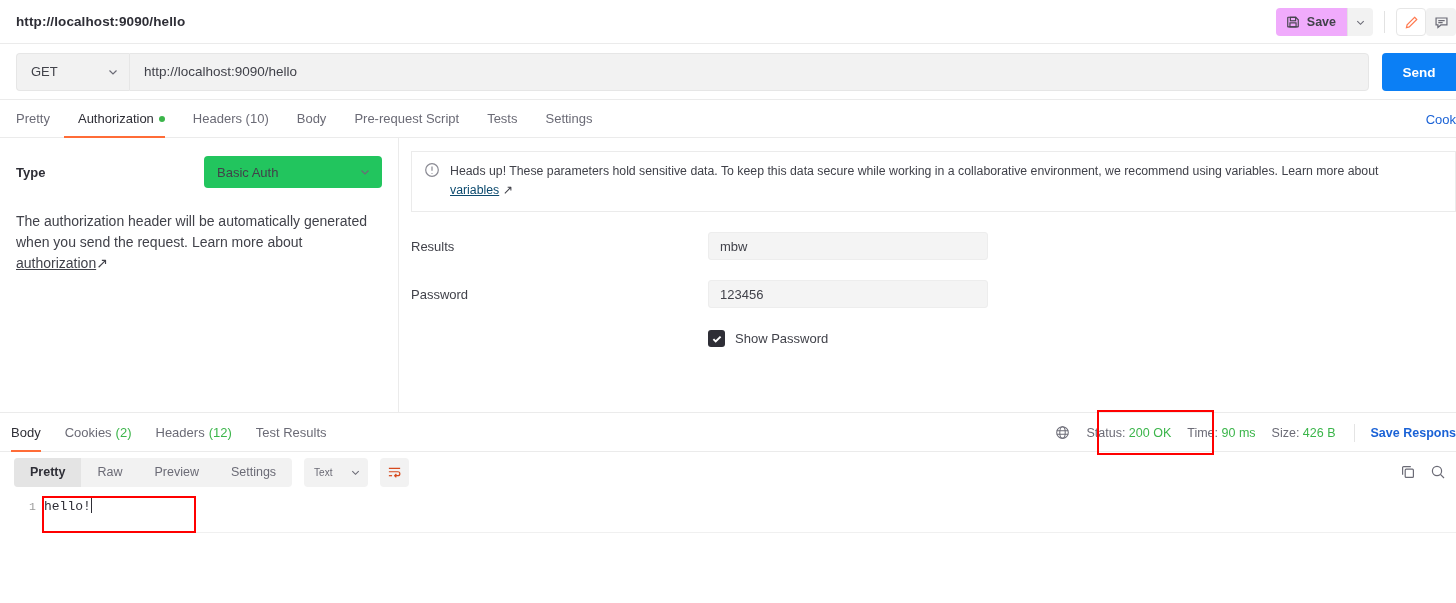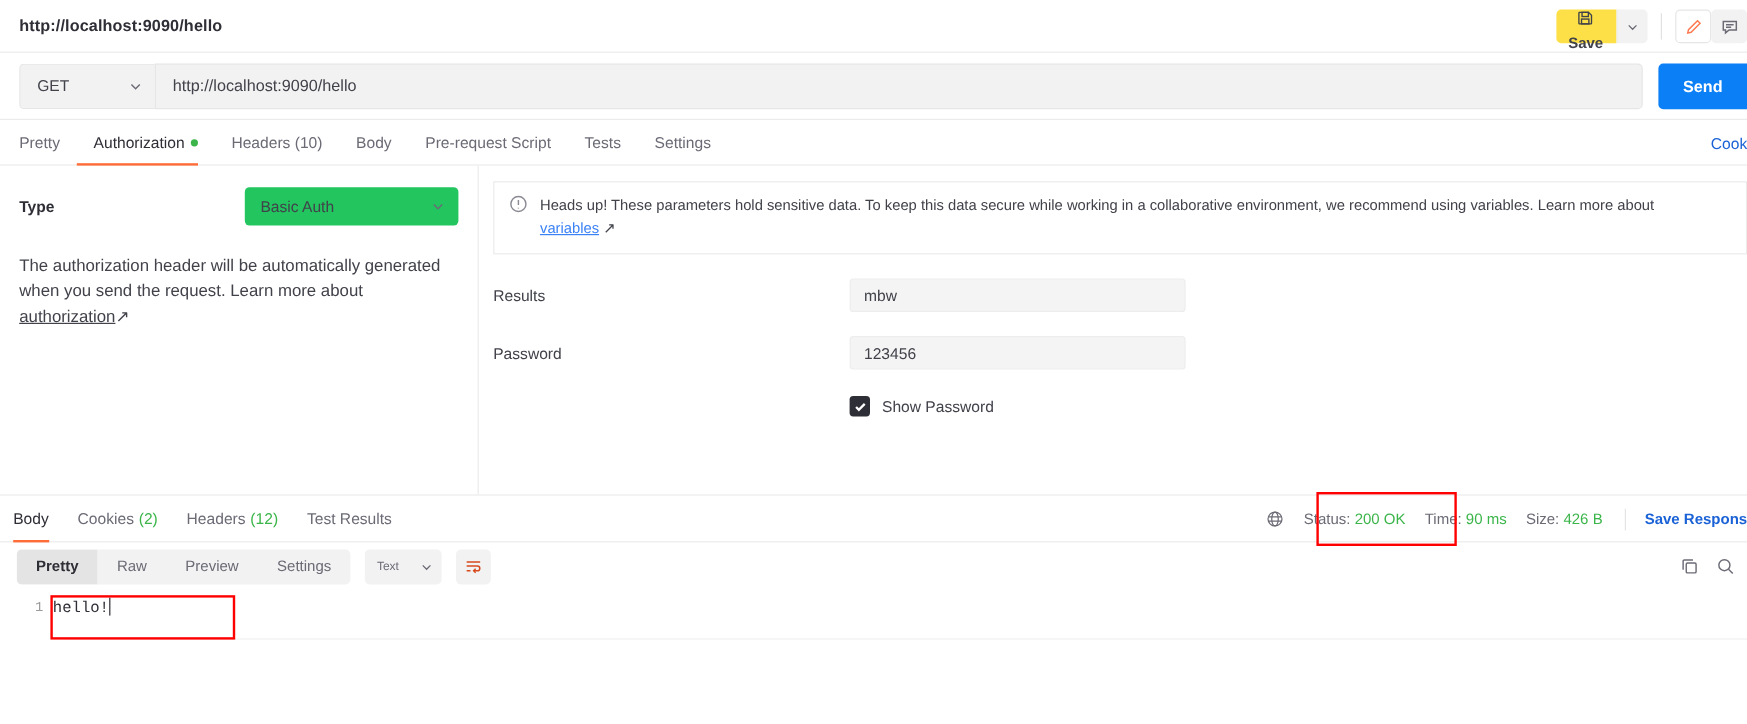--- a/index.html
+++ b/index.html
@@ -28,27 +28,26 @@
   }
   .topbar-right {
     position: absolute; right: 0; top: 0;
     height: 44px;
     display: flex; align-items: center; gap: 0;
   }
   .save-group { display: flex; align-items: center; }
   .save-btn {
     display: flex; align-items: center; gap: 7px;
     height: 28px; padding: 0 11px 0 10px;
-    background: #fde047;
+    background: #f0abfc;
     border: none;
     border-radius: 4px 0 0 4px;
     font-size: 12.5px; font-weight: bold; color: #41424a;
     font-family: "Liberation Sans", sans-serif;
     cursor: pointer;
-    flex-direction: column;
   }
   .save-caret {
     height: 28px; width: 26px;
     background: #f2f2f2;
     border: none; border-left: 1px solid #e4e4e4;
     border-radius: 0 4px 4px 0;
     display: flex; align-items: center; justify-content: center;
     cursor: pointer;
   }
   .vdiv-top {
@@ -174,21 +173,21 @@
     border: 1px solid #ebebeb;
     border-radius: 0;
     padding: 10px 12px 11px 12px;
     display: flex; gap: 10px;
     margin-right: 0;
     max-width: 1100px;
   }
   .notice-text {
     font-size: 12.3px; line-height: 19px; color: #41424a;
   }
-  .notice-text a { color: #3b82f6; text-decoration: underline; }
+  .notice-text a { color: #0c4a6e; text-decoration: underline; }
 
   .field-row { display: flex; align-items: center; margin-top: 20px; }
   .field-label { width: 297px; font-size: 13px; color: #41424a; padding-left: 0; }
   .field-input {
     width: 280px; height: 28px;
     background: #f4f4f4;
     border: 1px solid #ededed;
     border-radius: 3px;
     display: flex; align-items: center;
     padding: 0 11px;

